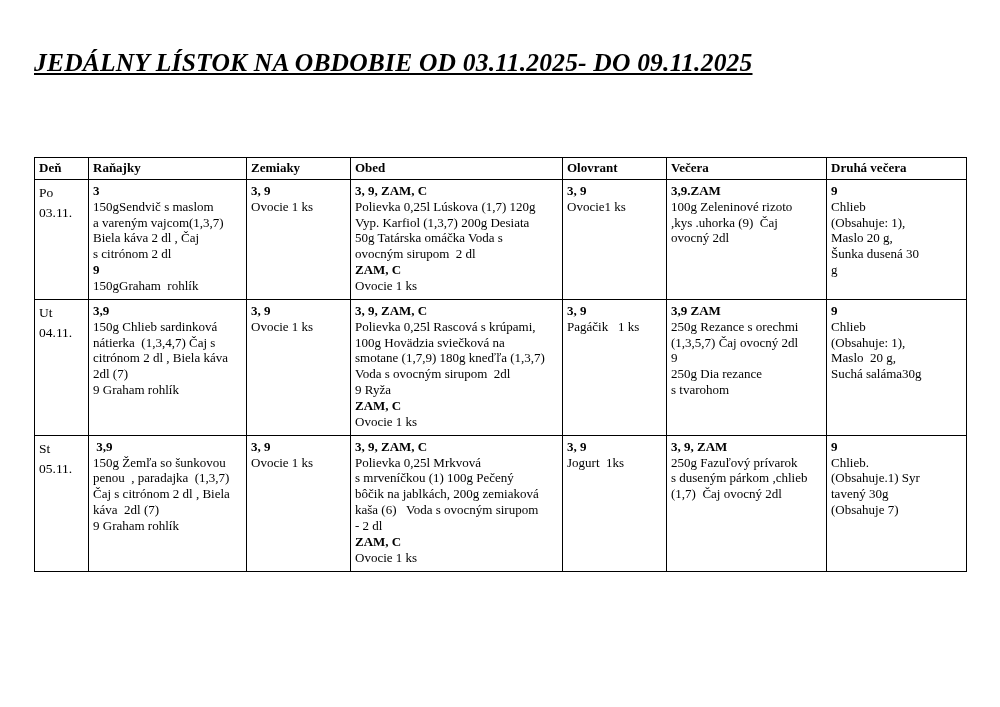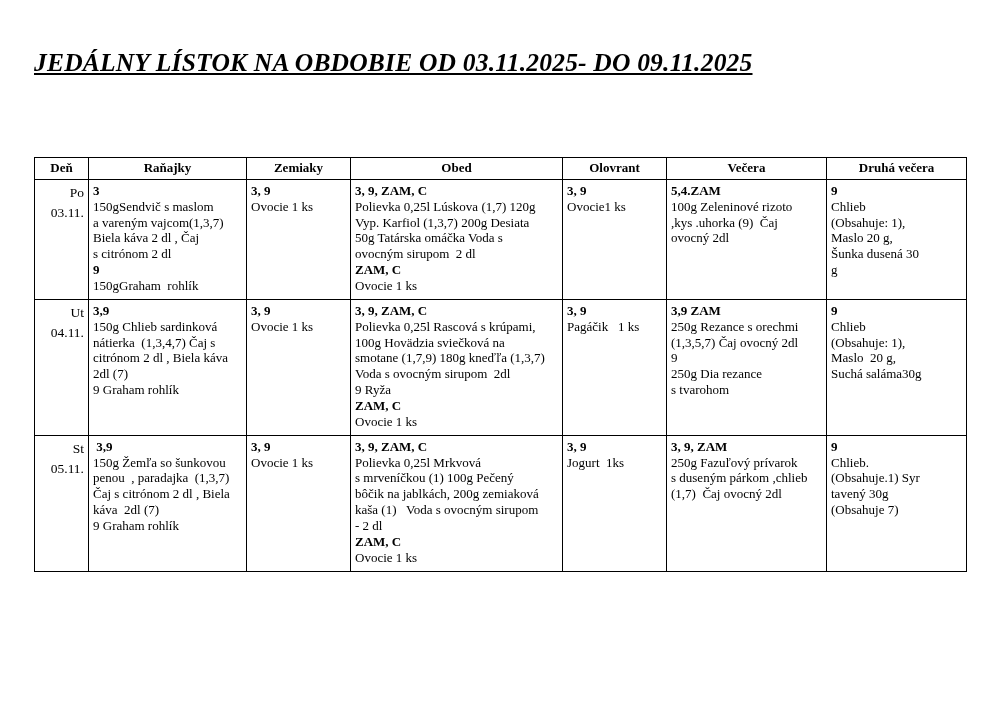--- a/index.html
+++ b/index.html
@@ -48,27 +48,27 @@
     vertical-align: top;
     padding: 3px 4px 5px 4px;
     font-weight: normal;
   }
   table.menu thead th {
     font-weight: bold;
     font-size: 13px;
     padding: 2px 4px 3px 4px;
     height: 15px;
     vertical-align: top;
-    text-align: center;
+    text-align: left;
   }
   thead th.c-day {
     text-align: center;
   }
   td.day-cell {
-    text-align: right;
+    text-align: left;
     font-weight: bold;
     vertical-align: middle;
     font-size: 13.5px;
     line-height: 1.5;
   }
   .cell-line {
     display: block;
     white-space: pre-wrap;
   }
   .b {
@@ -137,21 +137,21 @@
             <span class="cell-line">50g Tatárska omáčka Voda s</span>
             <span class="cell-line">ovocným sirupom  2 dl</span>
             <span class="cell-line b">ZAM, C</span>
             <span class="cell-line">Ovocie 1 ks</span>
           </td>
           <td>
             <span class="cell-line b">3, 9</span>
             <span class="cell-line">Ovocie1 ks</span>
           </td>
           <td>
-            <span class="cell-line b">5,4.ZAM</span>
+            <span class="cell-line b">3,9.ZAM</span>
             <span class="cell-line">100g Zeleninové rizoto</span>
             <span class="cell-line">,kys .uhorka (9)  Čaj</span>
             <span class="cell-line">ovocný 2dl</span>
           </td>
           <td>
             <span class="cell-line b">9</span>
             <span class="cell-line">Chlieb</span>
             <span class="cell-line">(Obsahuje: 1),</span>
             <span class="cell-line">Maslo 20 g,</span>
             <span class="cell-line">Šunka dusená 30</span>
@@ -220,21 +220,21 @@
           </td>
           <td>
             <span class="cell-line b">3, 9</span>
             <span class="cell-line">Ovocie 1 ks</span>
           </td>
           <td>
             <span class="cell-line b">3, 9, ZAM, C</span>
             <span class="cell-line">Polievka 0,25l Mrkvová</span>
             <span class="cell-line">s mrveníčkou (1) 100g Pečený</span>
             <span class="cell-line">bôčik na jablkách, 200g zemiaková</span>
-            <span class="cell-line">kaša (1)   Voda s ovocným sirupom</span>
+            <span class="cell-line">kaša (6)   Voda s ovocným sirupom</span>
             <span class="cell-line">- 2 dl</span>
             <span class="cell-line b">ZAM, C</span>
             <span class="cell-line">Ovocie 1 ks</span>
           </td>
           <td>
             <span class="cell-line b">3, 9</span>
             <span class="cell-line">Jogurt  1ks</span>
           </td>
           <td>
             <span class="cell-line b">3, 9, ZAM</span>

